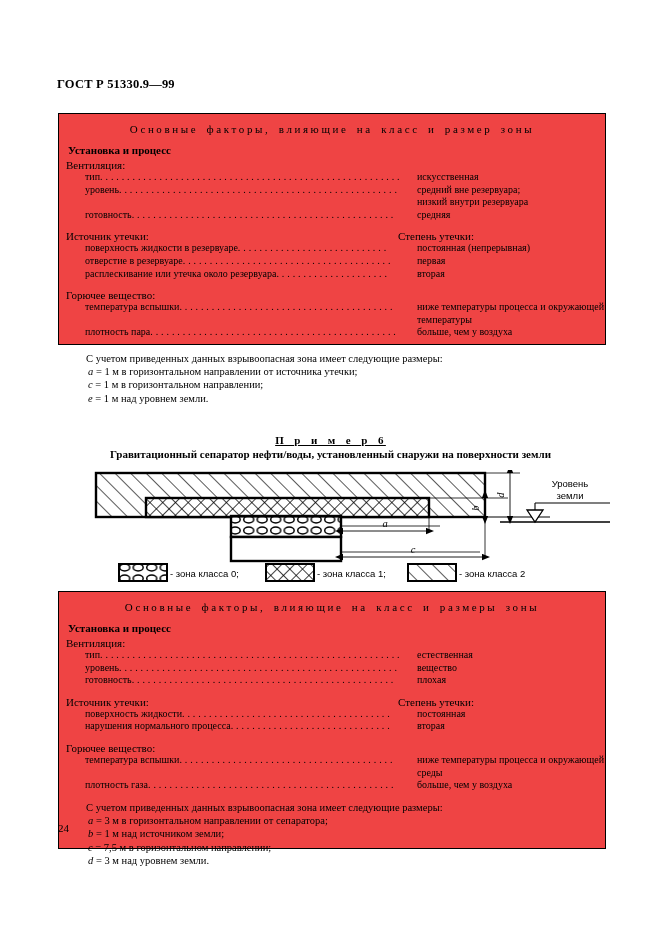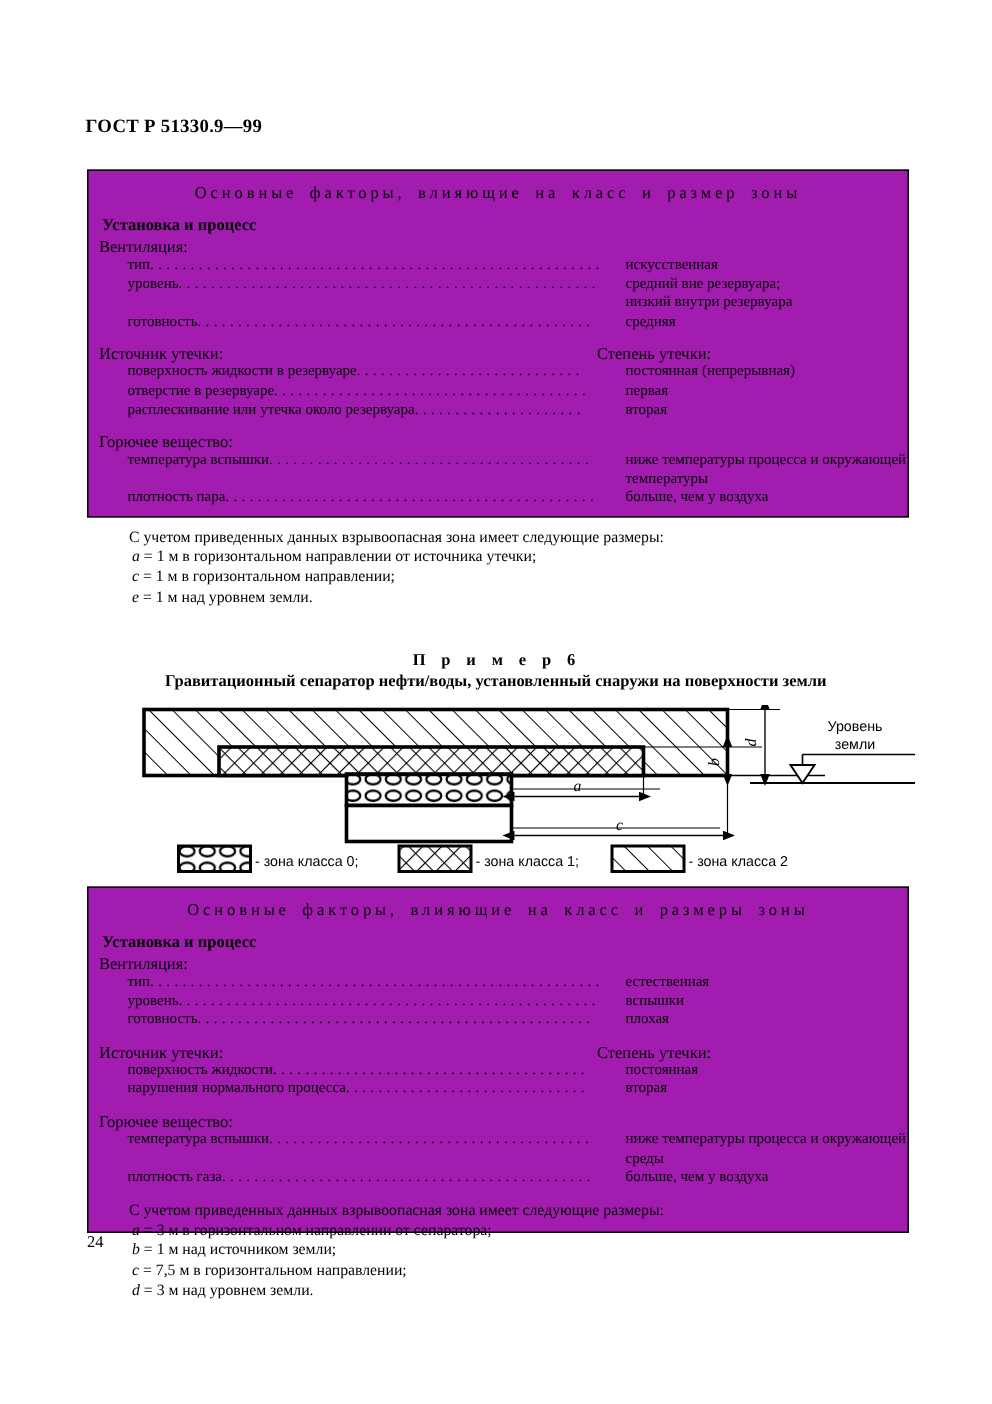--- a/index.html
+++ b/index.html
@@ -33,24 +33,24 @@
     letter-spacing: .2px;
   }
 
   
   .factor-box {
     position: absolute;
     left: 58px;
     width: 548px;
     border: 1.4px solid #000;
     box-sizing: border-box;
-    background: #a21caf;
+    background: #ef4444;
   }
   #factor-box-1 { top: 113px; height: 232px; }
-  #factor-box-2 { top: 591px; height: 231px; }
+  #factor-box-2 { top: 591px; height: 258px; }
 
   .box-title {
     text-align: center;
     font-size: 11px;
     letter-spacing: 2.6px;
     word-spacing: 3px;
     margin-top: 9px;
     margin-bottom: 9px;
     font-family: "Liberation Serif", serif;
   }
@@ -122,20 +122,21 @@
     position: absolute;
     left: 0; right: 0;
     top: 434px;
     text-align: center;
   }
   .example-num {
     font-weight: bold;
     font-size: 11px;
     letter-spacing: 2.4px;
     word-spacing: 3px;
+    text-decoration: underline;
   }
   .example-cap {
     font-weight: bold;
     font-size: 11px;
     margin-top: 2px;
   }
 
   
   #diagram {
     position: absolute;
@@ -271,21 +272,21 @@
     <rect x="290" y="2" width="48" height="17" fill="url(#pat-diagonal)" stroke="#000" stroke-width="2"></rect>
     <text x="341" y="15" font-family="Liberation Sans, sans-serif" font-size="9.5">- зона класса 2</text>
   </svg>
 
   <div class="factor-box" id="factor-box-2">
     <div class="box-title">Основные факторы, влияющие на класс и размеры зоны</div>
     <div class="sect-head">Установка и процесс</div>
     <div id="t2-groups">
         <div class="group-row"><span>Вентиляция:</span></div>
         <div class="rowline"><span class="rl-label">тип</span><span class="rl-dots"> ........................................................</span><span class="rl-value">естественная</span></div>
-        <div class="rowline"><span class="rl-label">уровень</span><span class="rl-dots"> ....................................................</span><span class="rl-value">вспышки</span></div>
+        <div class="rowline"><span class="rl-label">уровень</span><span class="rl-dots"> ....................................................</span><span class="rl-value">вещество</span></div>
         <div class="rowline"><span class="rl-label">готовность</span><span class="rl-dots"> .................................................</span><span class="rl-value">плохая</span></div>
         <div class="group-gap"></div>
         <div class="group-row"><span>Источник утечки:</span><span class="colhead">Степень утечки:</span></div>
         <div class="rowline"><span class="rl-label">поверхность жидкости</span><span class="rl-dots"> .......................................</span><span class="rl-value">постоянная</span></div>
         <div class="rowline"><span class="rl-label">нарушения нормального процесса</span><span class="rl-dots"> ..............................</span><span class="rl-value">вторая</span></div>
         <div class="group-gap"></div>
         <div class="group-row"><span>Горючее вещество:</span></div>
         <div class="rowline"><span class="rl-label">температура вспышки</span><span class="rl-dots"> ........................................</span><span class="rl-value">ниже температуры процесса  и окружающей</span><span class="rl-value2">среды</span><div class="rl-extra"></div></div>
         <div class="rowline"><span class="rl-label">плотность газа</span><span class="rl-dots"> ..............................................</span><span class="rl-value">больше, чем у воздуха</span></div>
       </div>

